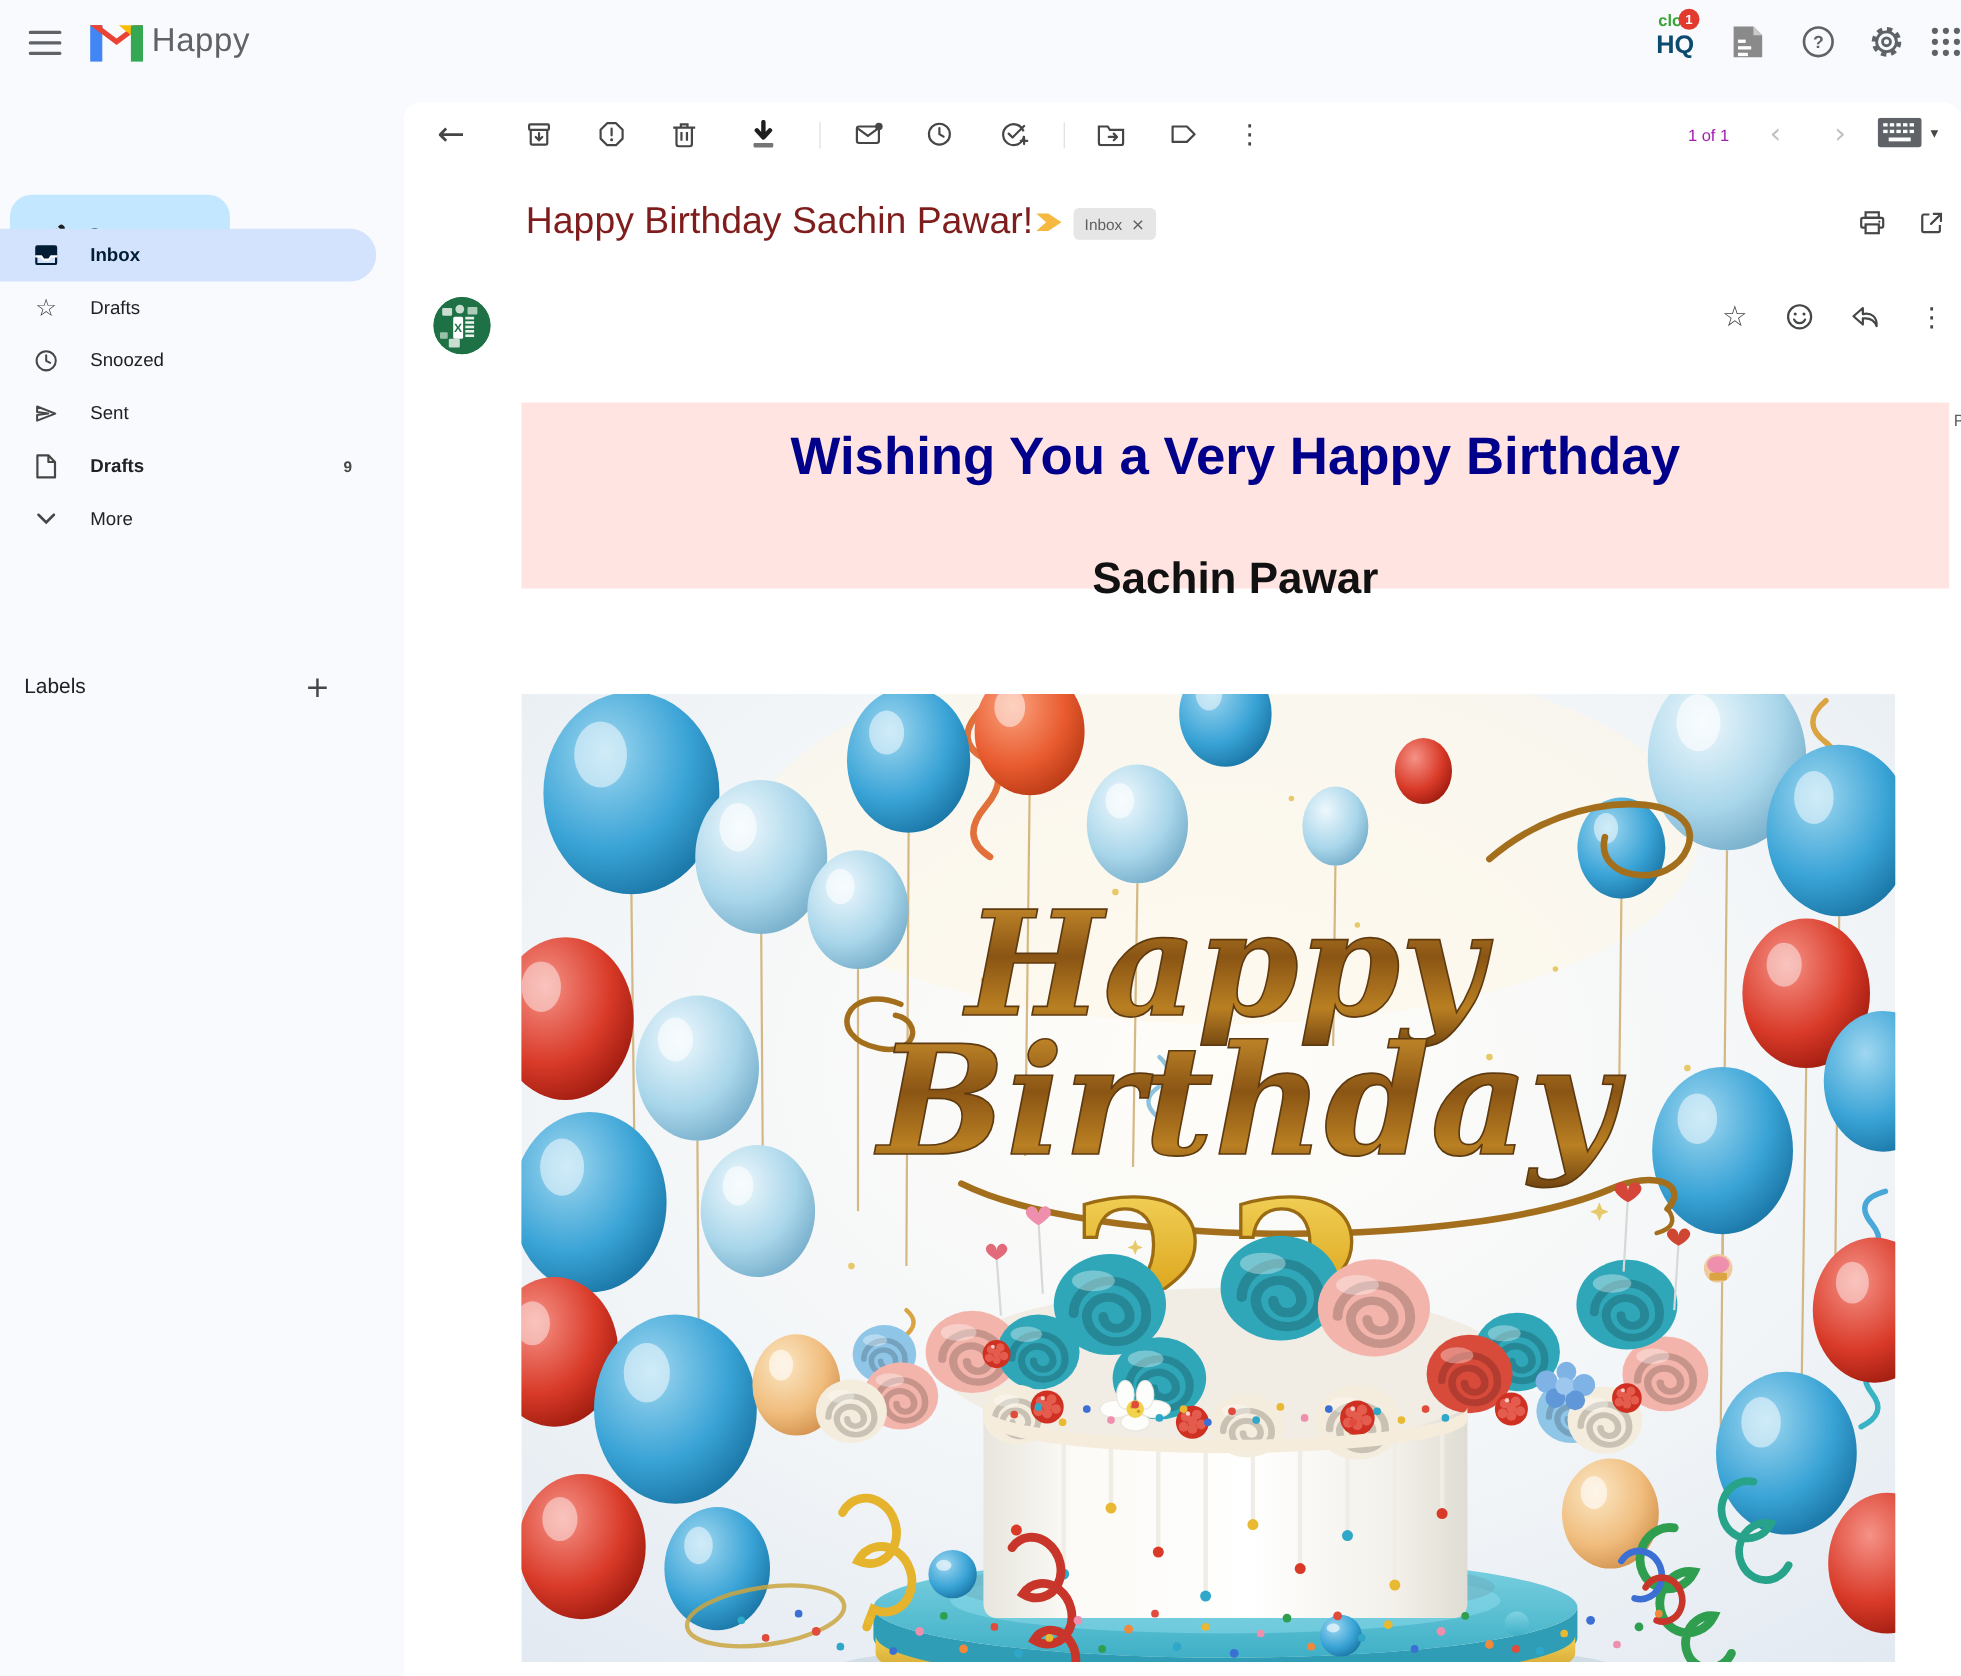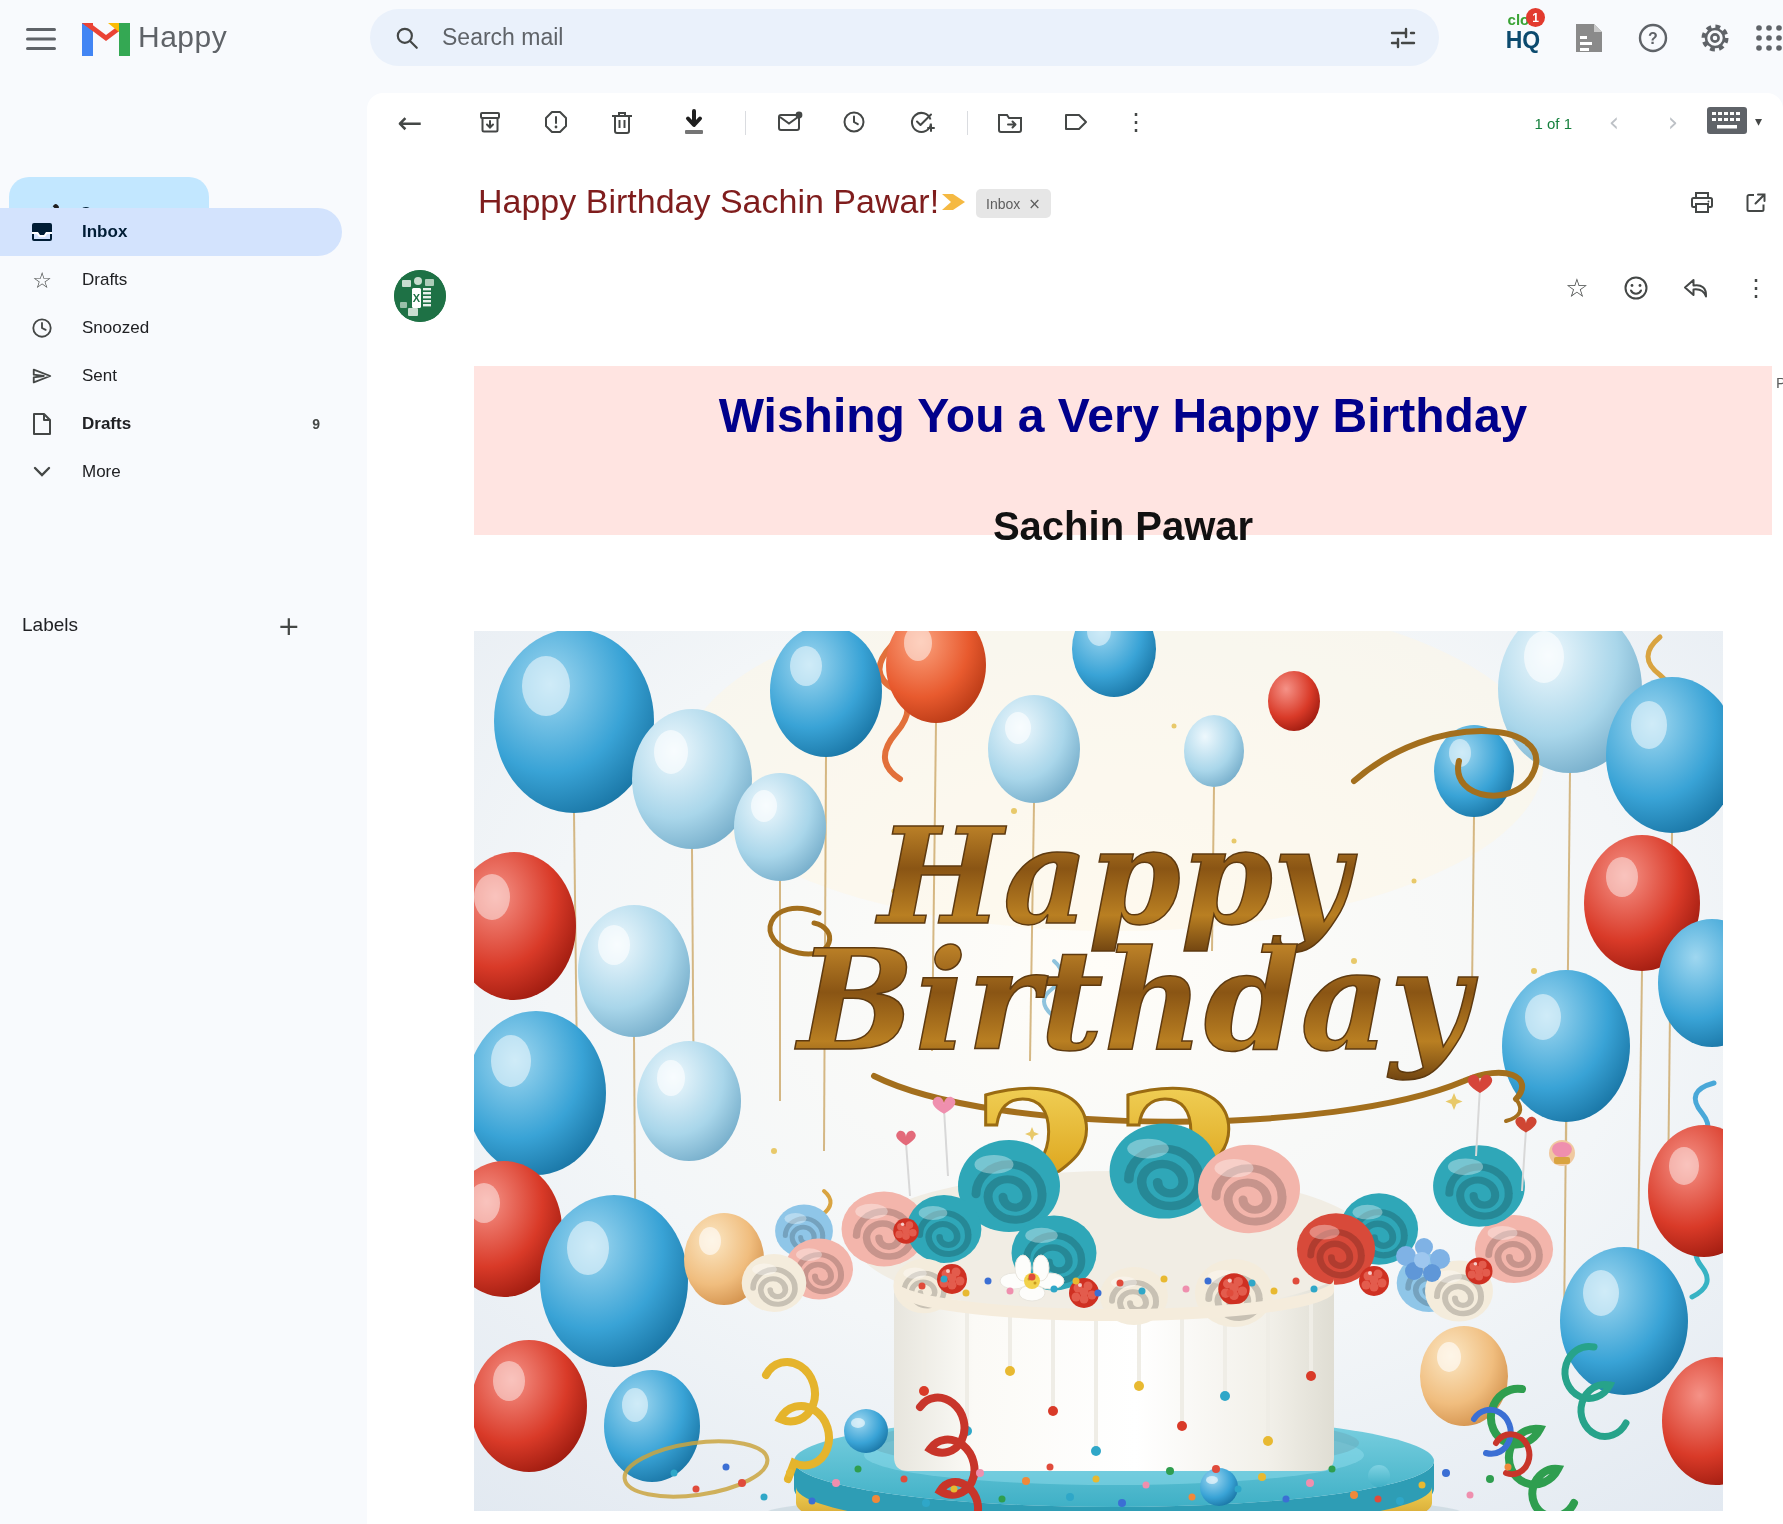--- a/index.html
+++ b/index.html
@@ -27,21 +27,21 @@
            align-items:center;font-size:17px;color:#202124;cursor:pointer;}
   .nav-row .nico{width:24px;margin-left:30px;margin-right:28px;display:flex;justify-content:center;}
   .nav-row.active{background:#d3e3fd;font-weight:bold;color:#001d35;}
   .nav-count{margin-left:auto;margin-right:22px;font-size:14px;color:#444746;}
   .labels-hd{left:0;top:528px;width:342px;height:44px;display:flex;align-items:center;font-size:19px;color:#202124;}
 
   
   .card{left:367px;top:93px;width:1416px;height:1431px;background:#ffffff;border-radius:16px 16px 0 0;}
   .tb-btn{width:44px;height:44px;}
   .tb-div{width:1px;height:24px;background:#dadce0;top:111px;}
-  .pagination{font-size:15px;color:#15803d;}
+  .pagination{font-size:15px;color:#a21caf;}
   .chev{font-size:26px;color:#bdc1c6;}
   .chip{left:976px;top:198px;height:29px;background:#e6e6e6;border-radius:5px;display:flex;
         align-items:center;gap:8px;padding:0 10px;font-size:14px;color:#5e5e5e;}
   .chip .x{font-size:15px;cursor:pointer;color:#5e5e5e;}
 
   .avatar{left:394px;top:270px;width:52px;height:52px;border-radius:50%;background:#1e7145;
           display:flex;align-items:center;justify-content:center;overflow:hidden;}
   .sender{left:474px;top:276px;font-size:17px;font-weight:bold;color:#1f1f1f;}
   .tome{left:474px;top:305px;font-size:14px;color:#5e5e5e;display:flex;align-items:center;gap:6px;cursor:pointer;}
   .stamp{left:1245px;top:281px;width:295px;text-align:right;font-size:15px;color:#5e5e5e;}
@@ -73,39 +73,20 @@
     <svg width="52" height="40" viewBox="0 0 52 40">
       <rect x="2" y="5" width="11" height="33" fill="#4285f4"></rect>
       <polygon points="2,5 26,23 50,5 42,5 26,17 10,5" fill="#ea4335"></polygon>
       <polygon points="28,5 39,5 39,14" fill="#fbbc04"></polygon>
       <rect x="39" y="5" width="11" height="33" fill="#34a853"></rect>
       <polygon points="2,5 13,5 13,13" fill="#ea4335"></polygon>
     </svg>
   </div>
   <div class="abs gmail-word">Happy</div>
 
-  <div class="abs search">
-    <span style="margin:0 20px 0 24px;">
-      <svg width="26" height="26" viewBox="0 0 24 24" fill="none" stroke="#444746" stroke-width="2">
-          <circle cx="10" cy="10" r="6.5"></circle>
-          <line x1="15" y1="15" x2="21" y2="21" stroke-linecap="round"></line>
-        </svg>
-    </span>
-    <input value="" placeholder="Search mail" style="">
-    <span style="margin-right:22px;">
-      <svg width="28" height="28" viewBox="0 0 28 28" stroke="#444746" stroke-width="2.4" stroke-linecap="round">
-        <line x1="3" y1="9" x2="17" y2="9"></line>
-          <line x1="22" y1="9" x2="25" y2="9"></line>
-          <line x1="17" y1="5" x2="17" y2="13"></line>
-        <line x1="3" y1="19" x2="8" y2="19"></line>
-          <line x1="13" y1="19" x2="25" y2="19"></line>
-          <line x1="9" y1="15" x2="9" y2="23"></line>
-      </svg>
-    </span>
-  </div>
 
   <div class="abs" style="left:1494px;top:12px;width:58px;height:52px;cursor:pointer;">
     <div style="position:relative;text-align:center;line-height:1;">
       <span style="font-size:15px;font-weight:bold;color:#3aa335;">clou</span>
       <span style="position:absolute;left:32px;top:-4px;width:19px;height:19px;background:#e23a2e;border-radius:50%;color:#fff;font-size:12px;font-weight:bold;display:flex;align-items:center;justify-content:center;">1</span>
       <div style="font-size:23px;font-weight:bold;color:#0c4a6e;margin-top:1px;">HQ</div>
     </div>
   </div>
 
   <div class="abs btn" style="left:1566px;top:15px;width:46px;height:46px;">

